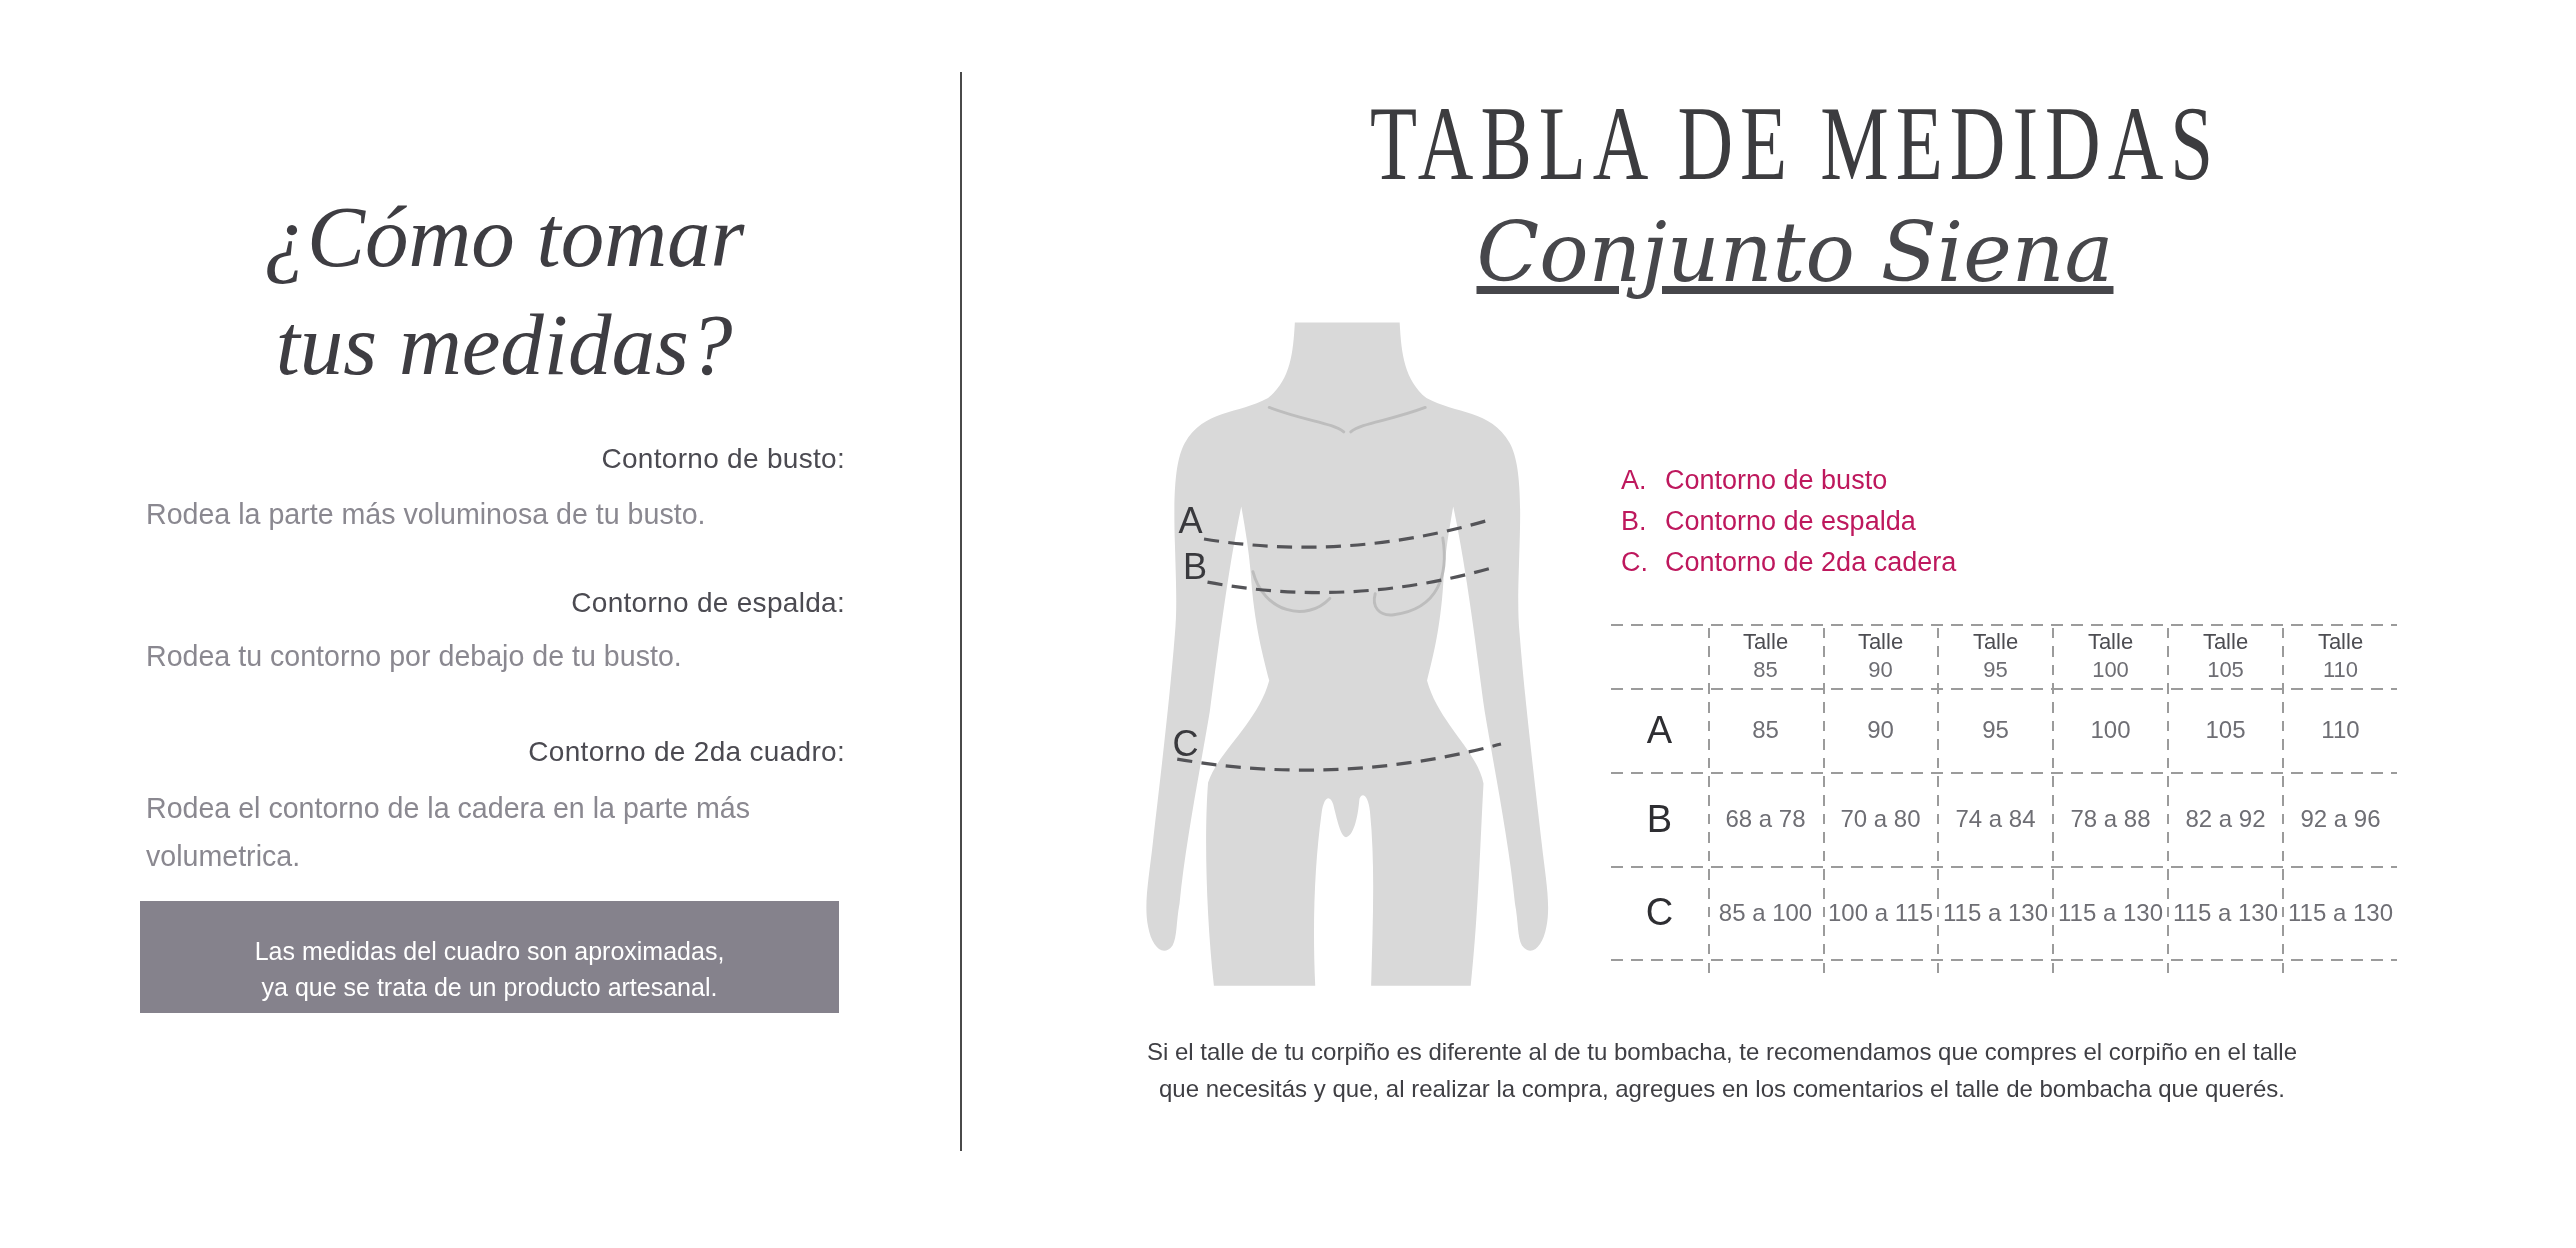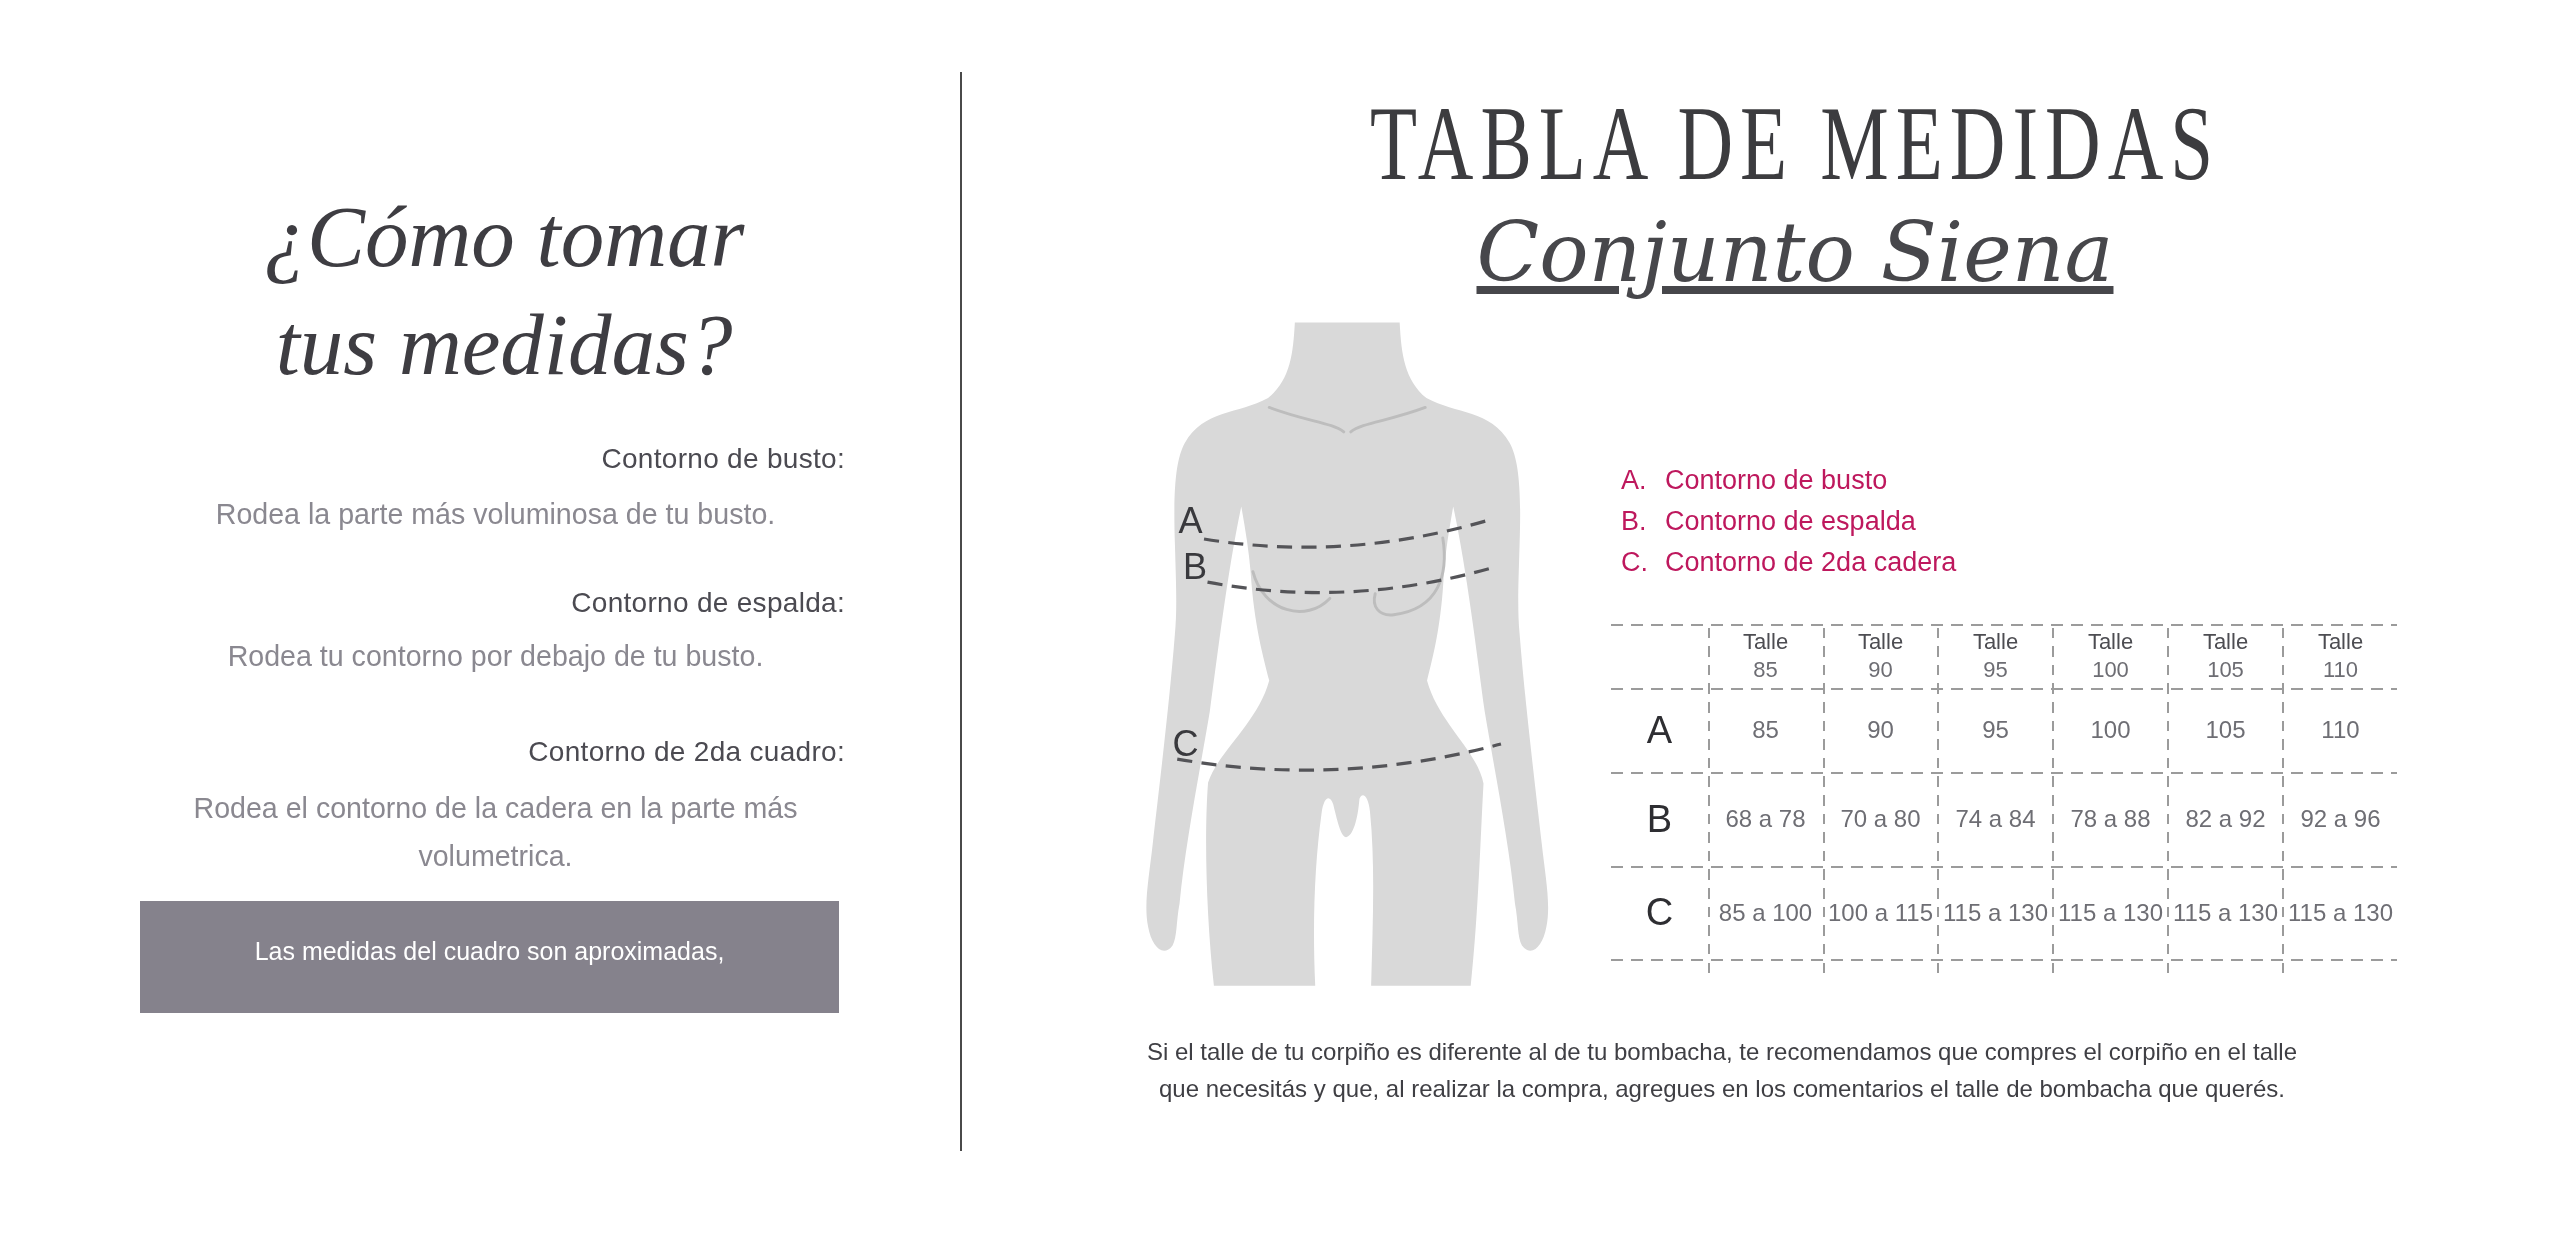--- a/index.html
+++ b/index.html
@@ -7,21 +7,21 @@
           font-family:"Liberation Sans", sans-serif;}
 
   
   .left-heading{position:absolute;left:117px;top:175px;width:758px;text-align:center;
     font-family:"Liberation Serif", serif;font-style:italic;font-weight:400;
     font-size:87px;line-height:108px;color:#3e3d42;margin:8px;}
   .left-heading .line{display:block;}
 
   .sec{position:absolute;left:146px;width:699px;text-align:right;}
   .sec-title{font-size:28px;color:#4b4a51;letter-spacing:0.3px;}
-  .sec-body{position:absolute;left:146px;width:699px;text-align:center;
+  .sec-body{position:absolute;left:146px;width:699px;text-align:left;
     font-size:28.6px;line-height:48px;color:#8a8890;}
   .sec1-t{top:443px;} .sec1-b{top:490px;}
   .sec2-t{top:587px;} .sec2-b{top:632px;}
   .sec3-t{top:736px;} .sec3-b{top:784px;}
 
   .note-box{position:absolute;left:140px;top:901px;width:699px;height:112px;
     background:#85828c;color:#ffffff;text-align:center;box-sizing:border-box;
     padding-top:32px;font-size:25px;line-height:36px;}
   .note-box .line{display:block;}
 
@@ -76,20 +76,21 @@
   <div class="sec-body sec1-b">Rodea la parte más voluminosa de tu busto.</div>
 
   <div class="sec sec-title sec2-t">Contorno de espalda:</div>
   <div class="sec-body sec2-b">Rodea tu contorno por debajo de tu busto.</div>
 
   <div class="sec sec-title sec3-t">Contorno de 2da cuadro:</div>
   <div class="sec-body sec3-b">Rodea el contorno de la cadera en la parte más volumetrica.</div>
 
   <div class="note-box">
     <span class="line">Las medidas del cuadro son aproximadas,</span>
+    <span class="line">ya que se trata de un producto artesanal.</span>
   </div>
 
   <div class="divider"></div>
 
   <div class="rp-title">TABLA DE MEDIDAS</div>
   <div class="rp-subtitle">Conjunto Siena</div>
 
   <svg class="figure" viewBox="0 0 790 1175">
     <path fill="#d9d9d9" d="M 302 0
          C 299 55, 294 98, 256 130

